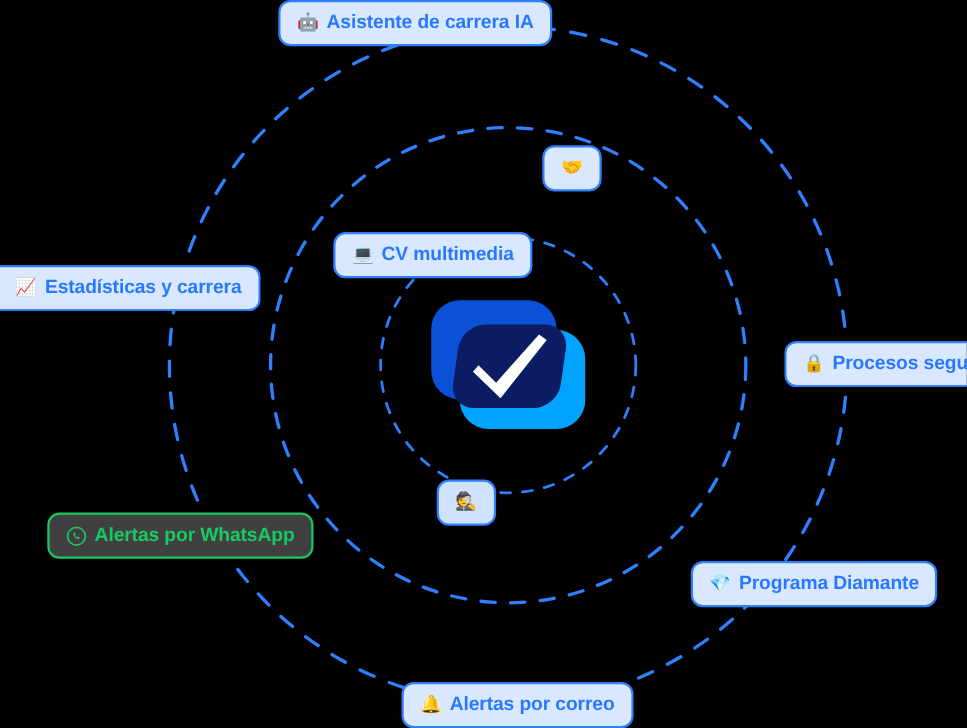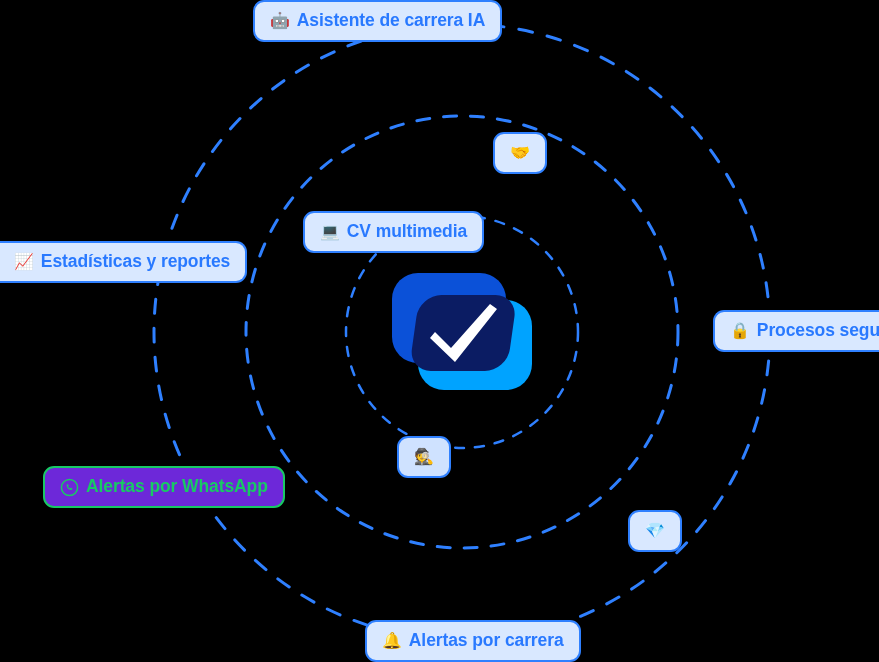--- a/index.html
+++ b/index.html
@@ -70,21 +70,21 @@
   }
 
   
   .pill.strong {
     background: #cfe2ff;
     border-color: #2f80ff;
   }
 
   
   .pill.green {
-    background: #6d28d9;
+    background: #404040;
     border-color: #18c964;
     color: #18c964;
   }
   .pill.green .wa-icon {
     width: 19px;
     height: 19px;
     flex: 0 0 19px;
     display: block;
   }
 
@@ -125,38 +125,39 @@
       </div>
       <div class="pill" style="left: 493px; top: 132px;">
         <span class="emoji">🤝</span>
       </div>
       <div class="pill" style="left: 303px; top: 211px;">
         <span class="emoji">💻</span>
         <span class="ptext">CV multimedia</span>
       </div>
       <div class="pill clip-left" style="left: -1px; top: 241px;">
         <span class="emoji">📈</span>
-        <span class="ptext">Estadísticas y reportes</span>
+        <span class="ptext">Estadísticas y carrera</span>
       </div>
       <div class="pill clip-right" style="left: 713px; top: 310px;">
         <span class="emoji">🔒</span>
         <span class="ptext">Procesos seguros</span>
       </div>
       <div class="pill strong" style="left: 397px; top: 436px;">
         <span class="emoji">🕵️</span>
       </div>
       <div class="pill green" style="left: 43px; top: 466px;">
         <svg class="wa-icon" viewBox="0 0 24 24">
           <circle cx="12" cy="12" r="10.2" fill="none" stroke="#18c964" stroke-width="1.9"></circle>
           <path d="M9.1 7.4c.3-.1.6 0 .8.3l.9 1.5c.15.25.1.55-.1.75l-.55.55c-.1.1-.12.25-.05.38.5.95 1.3 1.75 2.25 2.25.13.07.28.05.38-.05l.55-.55c.2-.2.5-.25.75-.1l1.5.9c.3.2.4.6.2.9-.5.8-1.5 1.2-2.4.95-2.35-.65-4.2-2.5-4.85-4.85-.25-.9.15-1.9.95-2.4z" fill="#18c964"></path>
         </svg>
         <span class="ptext">Alertas por WhatsApp</span>
       </div>
       <div class="pill" style="left: 628px; top: 510px;">
         <span class="emoji">💎</span>
+        <span class="ptext">Programa Diamante</span>
       </div>
       <div class="pill" style="left: 365px; top: 620px;">
         <span class="emoji">🔔</span>
-        <span class="ptext">Alertas por carrera</span>
+        <span class="ptext">Alertas por correo</span>
       </div>
     </div>
 
 </div>
 
 </body></html>

